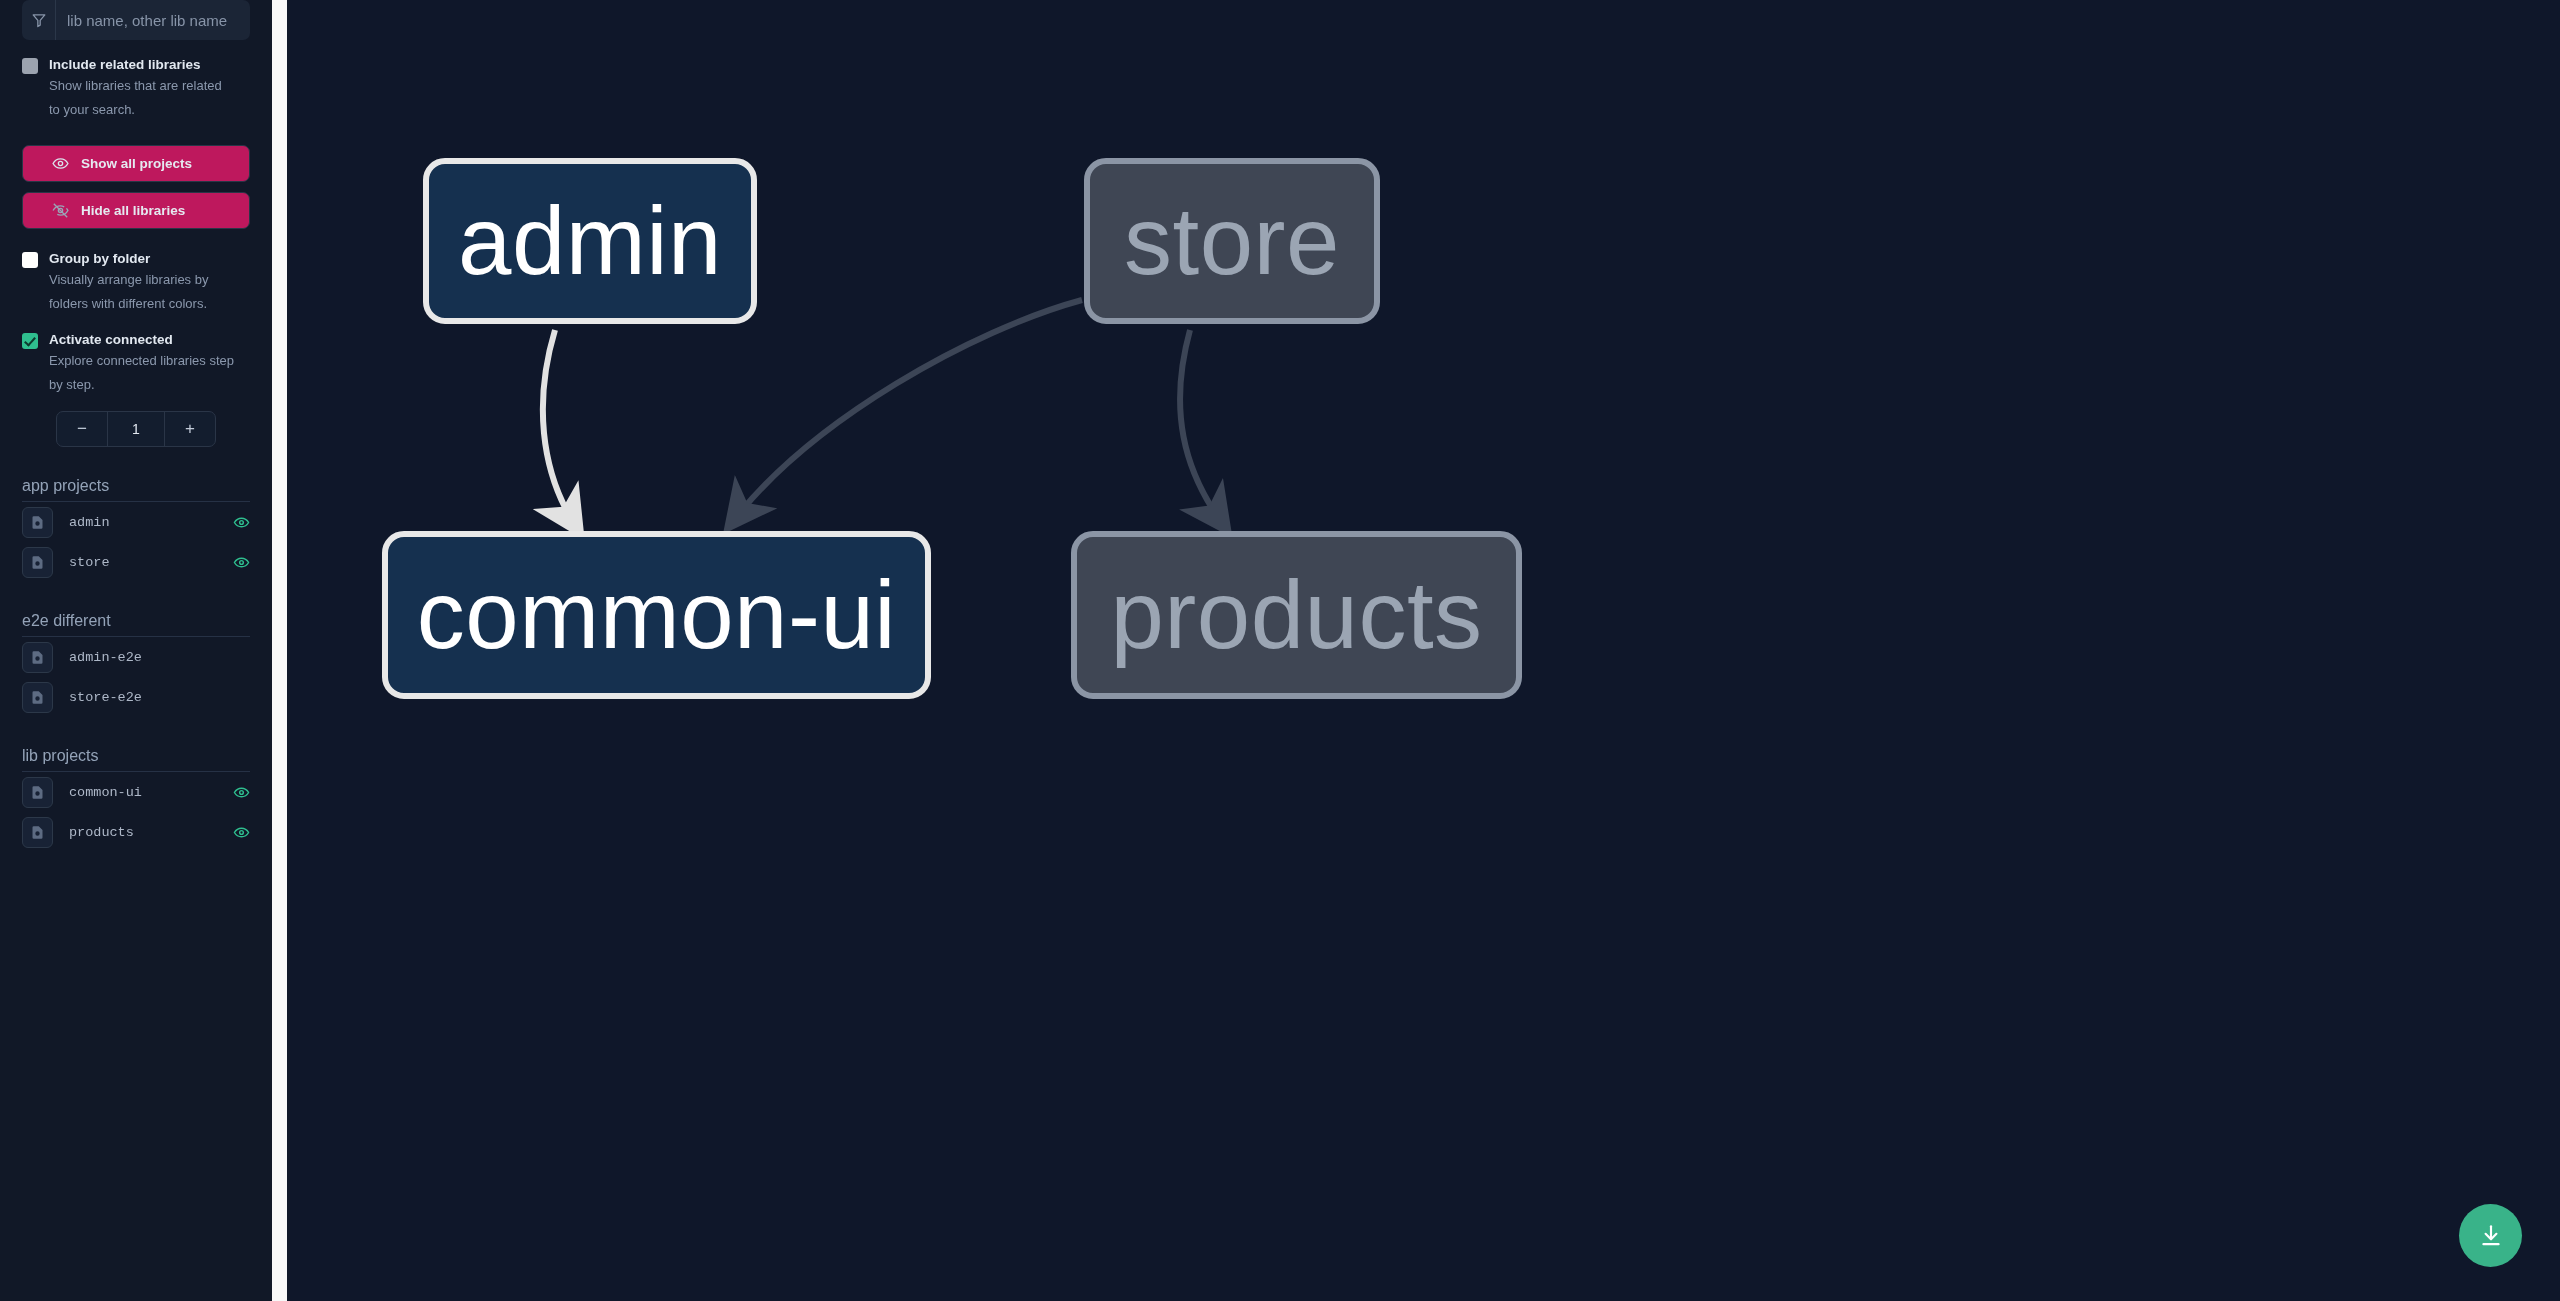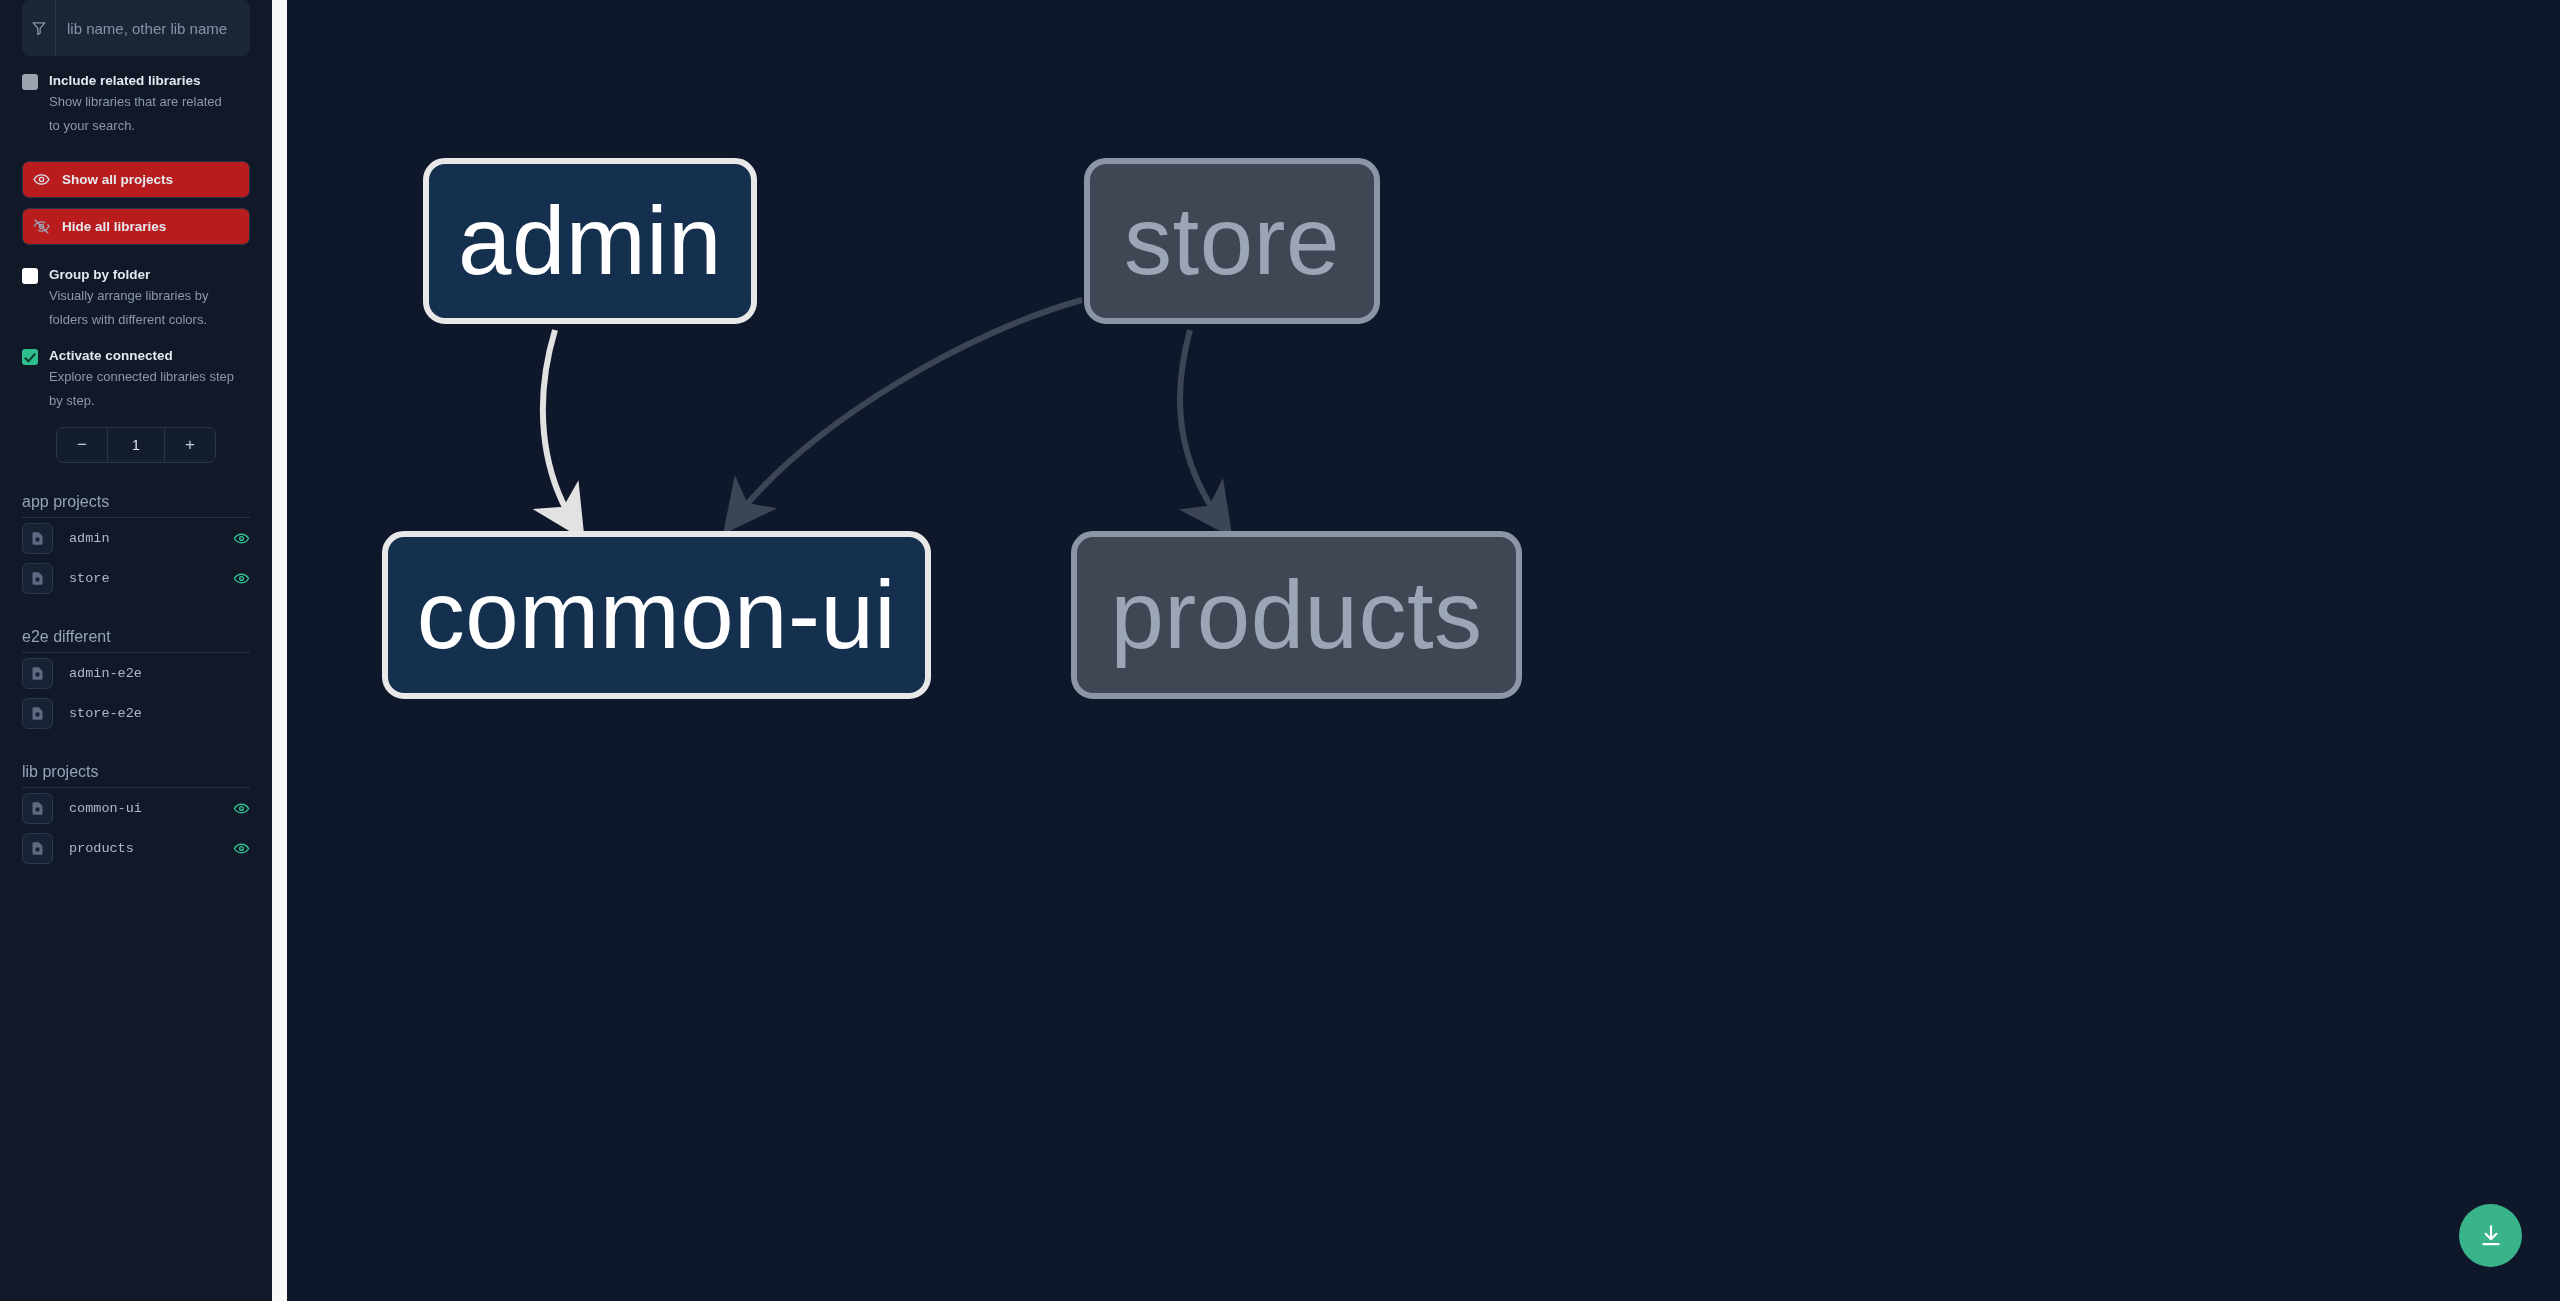--- a/index.html
+++ b/index.html
@@ -82,21 +82,21 @@
     flex: 0 0 15px;
   }
 
   .sb-body { padding: 0 22px; }
 
   .search-row {
     display: flex;
     align-items: stretch;
     background: #1b2536;
     border-radius: 7px;
-    height: 56px;
+    height: 40px;
     overflow: hidden;
     margin-bottom: 16px;
   }
   .search-icon-box {
     width: 33px;
     display: flex;
     align-items: center;
     justify-content: center;
     border-right: 1px solid #2b3purple;
     border-right: 1px solid #2b3749;
@@ -152,27 +152,27 @@
     color: #8b98ad;
     font-size: 13px;
     line-height: 24px;
     max-width: 185px;
   }
 
   .btn-wide {
     width: 100%;
     box-sizing: border-box;
     height: 37px;
-    background: #b91c1c;
+    background: #be185d;
     border: 1px solid #2a3purple;
     border: 1px solid #2a3547;
     border-radius: 7px;
     display: flex;
     align-items: center;
-    padding-left: 10px;
+    padding-left: 29px;
     color: #e5e9f0;
     font-size: 13.5px;
     font-weight: 700;
     margin-bottom: 10px;
     cursor: pointer;
   }
   .btn-wide svg { margin-right: 12px; flex: 0 0 auto; }
 
   .spacer-16 { height: 17px; }
   .spacer-10 { height: 11px; }

